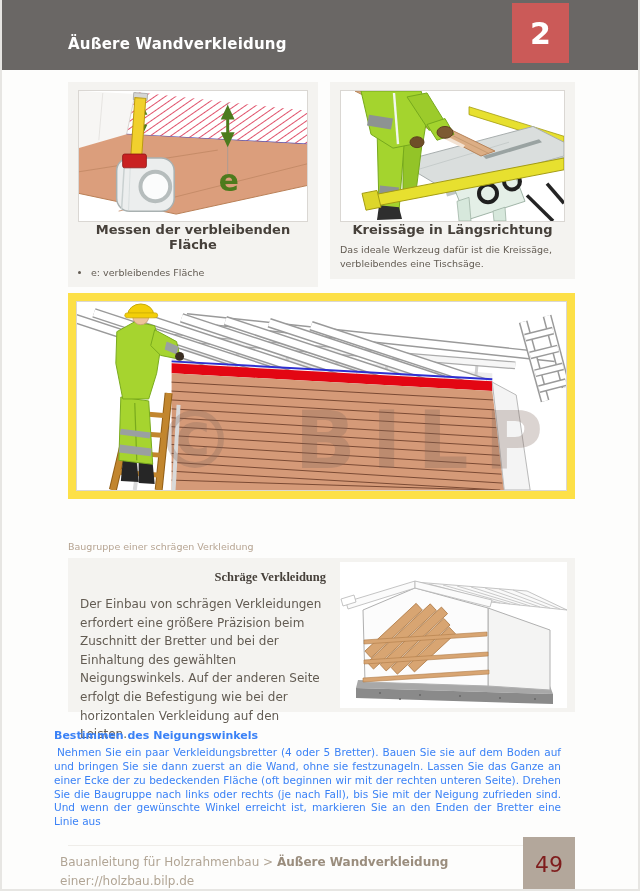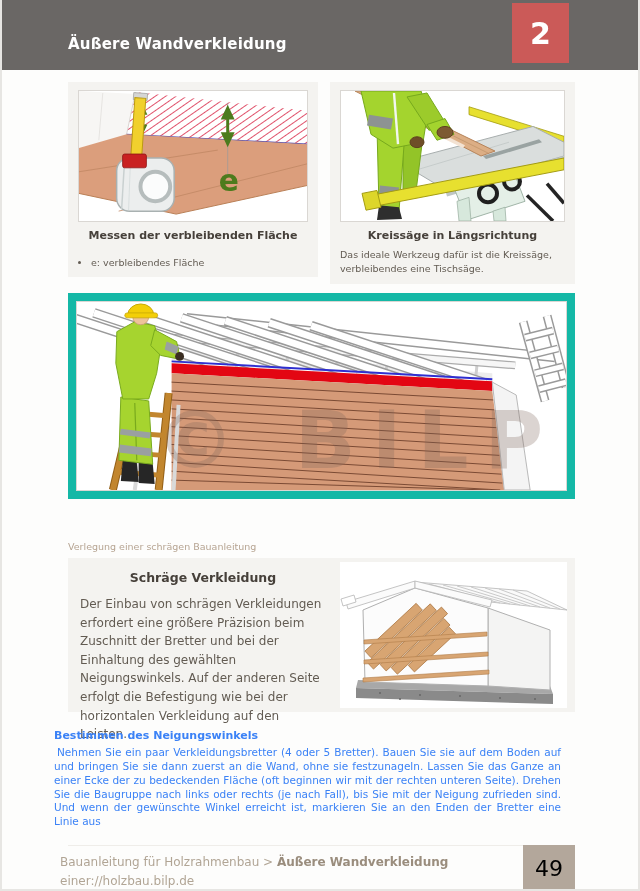--- a/index.html
+++ b/index.html
@@ -14,52 +14,52 @@
   .chapter { position:absolute; left:512px; top:3px; width:57px; height:60px; background:#cb5a58; color:#fff;
              font-size:30px; font-weight:bold; display:flex; align-items:center; justify-content:center; }
 
   
   .figrow { position:absolute; top:82px; left:68px; width:507px; display:flex; gap:12px; align-items:flex-start; }
   .card { background:#f4f3f0; padding:8px 10px 8px; }
   .card.c1 { width:250px; }
   .card.c2 { width:245px; }
   .imgbox { background:#fff; border:1px solid #dad7d3; height:132px; overflow:hidden; position:relative; }
   .imgbox svg { display:block; width:100%; height:100%; }
-  figcaption { margin-top:7px; text-align:center; font-weight:bold; font-size:11px; color:#46403a; }
+  figcaption { text-align:center; font-weight:bold; font-size:13px; color:#46403a; }
   .note { margin-top:6px; font-size:9.5px; color:#625b52; line-height:1.45; }
   .card ul { margin:15px 0 1px; padding-left:13px; }
   .card li { font-size:9.5px; color:#625b52; }
 
-  .figwide { position:absolute; top:293px; left:68px; width:507px; background:#14b8a6; padding:8px; }
+  .figwide { position:absolute; top:293px; left:68px; width:507px; background:#fde047; padding:8px; }
   .figwide .imgbox { height:190px; }
   .watermark { position:absolute; left:78px; top:92px; font-size:80px; font-weight:bold; letter-spacing:16px;
                color:rgba(124,100,88,0.28); white-space:nowrap; pointer-events:none; }
 
   .section-label { position:absolute; top:541px; left:68px; font-size:9.5px; color:#b6a492; }
 
   
   .infobox { position:absolute; top:558px; left:68px; width:507px; height:154px; background:#f4f3f0; display:flex; }
   .ibtext { width:272px; padding:8px 14px 8px 12px; }
-  .ibtext h2 { text-align:center; font-size:12.5px; color:#46403a; margin:4px 0 10px; }
+  .ibtext h2 { text-align:right; font-size:12.5px; color:#46403a; margin:4px 0 10px;font-family:Liberation Serif, serif; }
   .ibtext p { font-size:12px; color:#625b52; line-height:1.55; }
   .ibillus { width:227px; height:146px; margin:4px 4px 4px 0; background:#fff; }
   .ibillus svg { display:block; width:100%; height:100%; }
 
   
   .steps { position:absolute; top:729px; left:54px; width:507px; color:#3b82f6; }
   .steps h3 { font-size:11px; margin-bottom:4px; }
   .steps p { font-size:10.5px; line-height:1.32; text-align:justify; text-indent:3px; }
 
   
   .foot { position:absolute; left:0; right:0; bottom:0; height:46px; }
   .footrule { position:absolute; left:68px; right:65px; top:0; border-top:1px solid #efede9; }
   .crumbs { position:absolute; left:60px; top:8px; font-size:12px; color:#b1a595; line-height:1.55; }
   .crumbs b { color:#9a8d7d; }
   .crumbs a { color:#b1a595; text-decoration:none; }
-  .pagenum { position:absolute; right:65px; bottom:0; width:52px; height:46px; background:#b3a79b; color:#000000;
+  .pagenum { position:absolute; right:65px; bottom:0; width:52px; height:54px; background:#b3a79b; color:#7f1d1d;
              font-size:22px; display:flex; align-items:center; justify-content:center; }
 </style>
 </head>
 <body>
 
 <header class="hdr">
   <h1>Äußere Wandverkleidung</h1>
   <div class="chapter">2</div>
 </header>
 
@@ -271,21 +271,21 @@
         <circle cx="103" cy="55" r="4.5" fill="#3a2e22"></circle>
         <circle cx="64" cy="15" r="8" fill="#eec39a" stroke="#c89b72" stroke-width="0.8"></circle>
         <path d="M51,13 a13,11 0 0 1 26,0 z" fill="#f3cf08" stroke="#c7a806" stroke-width="1"></path>
         <rect x="48" y="11" width="33" height="5" rx="2.5" fill="#f3cf08" stroke="#c7a806" stroke-width="0.8"></rect>
       </g>
     </svg>
     <div class="watermark">© BILP</div>
   </div>
 </figure>
 
-<p class="section-label">Verlegung einer schrägen Bauanleitung</p>
+<p class="section-label">Baugruppe einer schrägen Verkleidung</p>
 
 <section class="infobox">
   <div class="ibtext">
     <h2>Schräge Verkleidung</h2>
     <p>Der Einbau von schrägen Verkleidungen erfordert eine größere Präzision beim Zuschnitt der Bretter und bei der Einhaltung des gewählten Neigungswinkels. Auf der anderen Seite erfolgt die Befestigung wie bei der horizontalen Verkleidung auf den Leisten.</p>
   </div>
   <div class="ibillus">
     <svg viewBox="0 0 227 146" preserveAspectRatio="none">
       <rect width="227" height="146" fill="#ffffff"></rect>
       <g>

